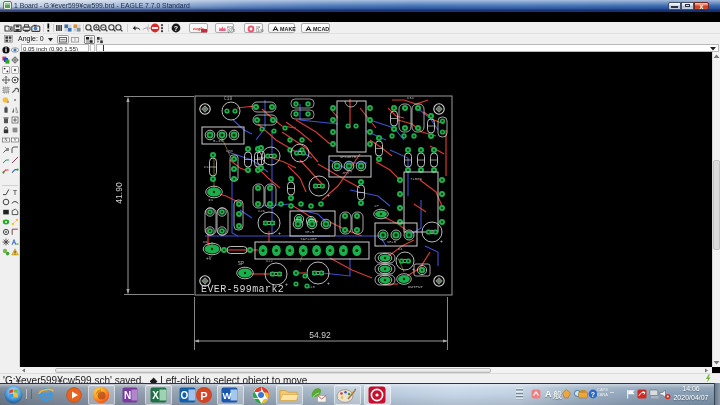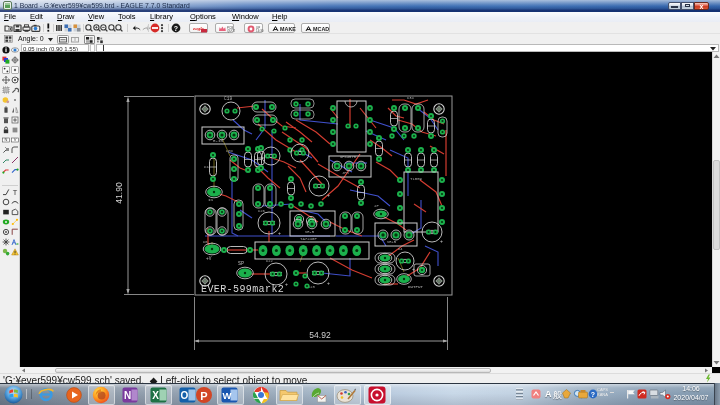--- a/index.html
+++ b/index.html
@@ -37,31 +37,20 @@
       <rect x="0.5" y="0.5" width="8" height="8" rx="1.5" fill="#e8f0e8" stroke="#5a7a5a"></rect>
       <rect x="2" y="2" width="5" height="5" fill="#58a058"></rect>
       <rect x="2" y="2" width="5" height="2" fill="#9cc89c"></rect>
     </svg>
     <div class="abs titletext">1 Board - G:¥ever599¥cw599.brd - EAGLE 7.7.0 Standard</div>
     <div class="abs" style="left:668px;top:1.5px;width:13px;height:8px;background:linear-gradient(#fdfdfd,#cdd6e2 50%,#aebdce 51%,#c8d4e0);border:1px solid #44506b;border-radius:2px 0 0 2px"></div>
     <div class="abs" style="left:671px;top:6px;width:7px;height:1.5px;background:#2a3448"></div>
     <div class="abs" style="left:681px;top:1.5px;width:13px;height:8px;background:linear-gradient(#fdfdfd,#cdd6e2 50%,#aebdce 51%,#c8d4e0);border:1px solid #44506b"></div>
     <div class="abs" style="left:685px;top:3.5px;width:5px;height:3.5px;border:1px solid #2a3448"></div>
     <div class="abs" style="left:694px;top:1.5px;width:15px;height:8px;background:linear-gradient(#f8d0c4,#e25d4a 45%,#c93a22 50%,#d95333);border:1px solid #6b2a20;border-radius:0 2px 2px 0;color:#fff;font-size:7px;font-weight:bold;text-align:center;line-height:7px">x</div>
-    <div class="abs menubar">
-      <span style="left:4px"><u>F</u>ile</span>
-      <span style="left:30px"><u>E</u>dit</span>
-      <span style="left:57px"><u>D</u>raw</span>
-      <span style="left:88px"><u>V</u>iew</span>
-      <span style="left:118px"><u>T</u>ools</span>
-      <span style="left:150px"><u>L</u>ibrary</span>
-      <span style="left:190px"><u>O</u>ptions</span>
-      <span style="left:232px"><u>W</u>indow</span>
-      <span style="left:272px"><u>H</u>elp</span>
-    </div>
     <div class="abs tb1"></div>
     <svg class="abs" style="left:4px;top:24px" width="9" height="8" viewBox="0 0 9 8">
       <path d="M1 7 L1 2 L4 2 L5 3 L8 3 L8 7 Z" fill="none" stroke="#3a3a3a" stroke-width="1.1"></path>
       <path d="M4 5 L7 5 M6 4 L7 5 L6 6" stroke="#3a3a3a" fill="none" stroke-width="0.8"></path>
     </svg>
     <svg class="abs" style="left:13px;top:24px" width="9" height="8" viewBox="0 0 9 8">
       <rect x="1" y="1" width="7" height="6.5" rx="0.5" fill="none" stroke="#3a3a3a" stroke-width="1.2"></rect>
       <rect x="2.8" y="1.2" width="3.4" height="2.2" fill="#3a3a3a"></rect>
       <rect x="2.4" y="5" width="4.2" height="2.4" fill="#3a3a3a"></rect>
     </svg>

